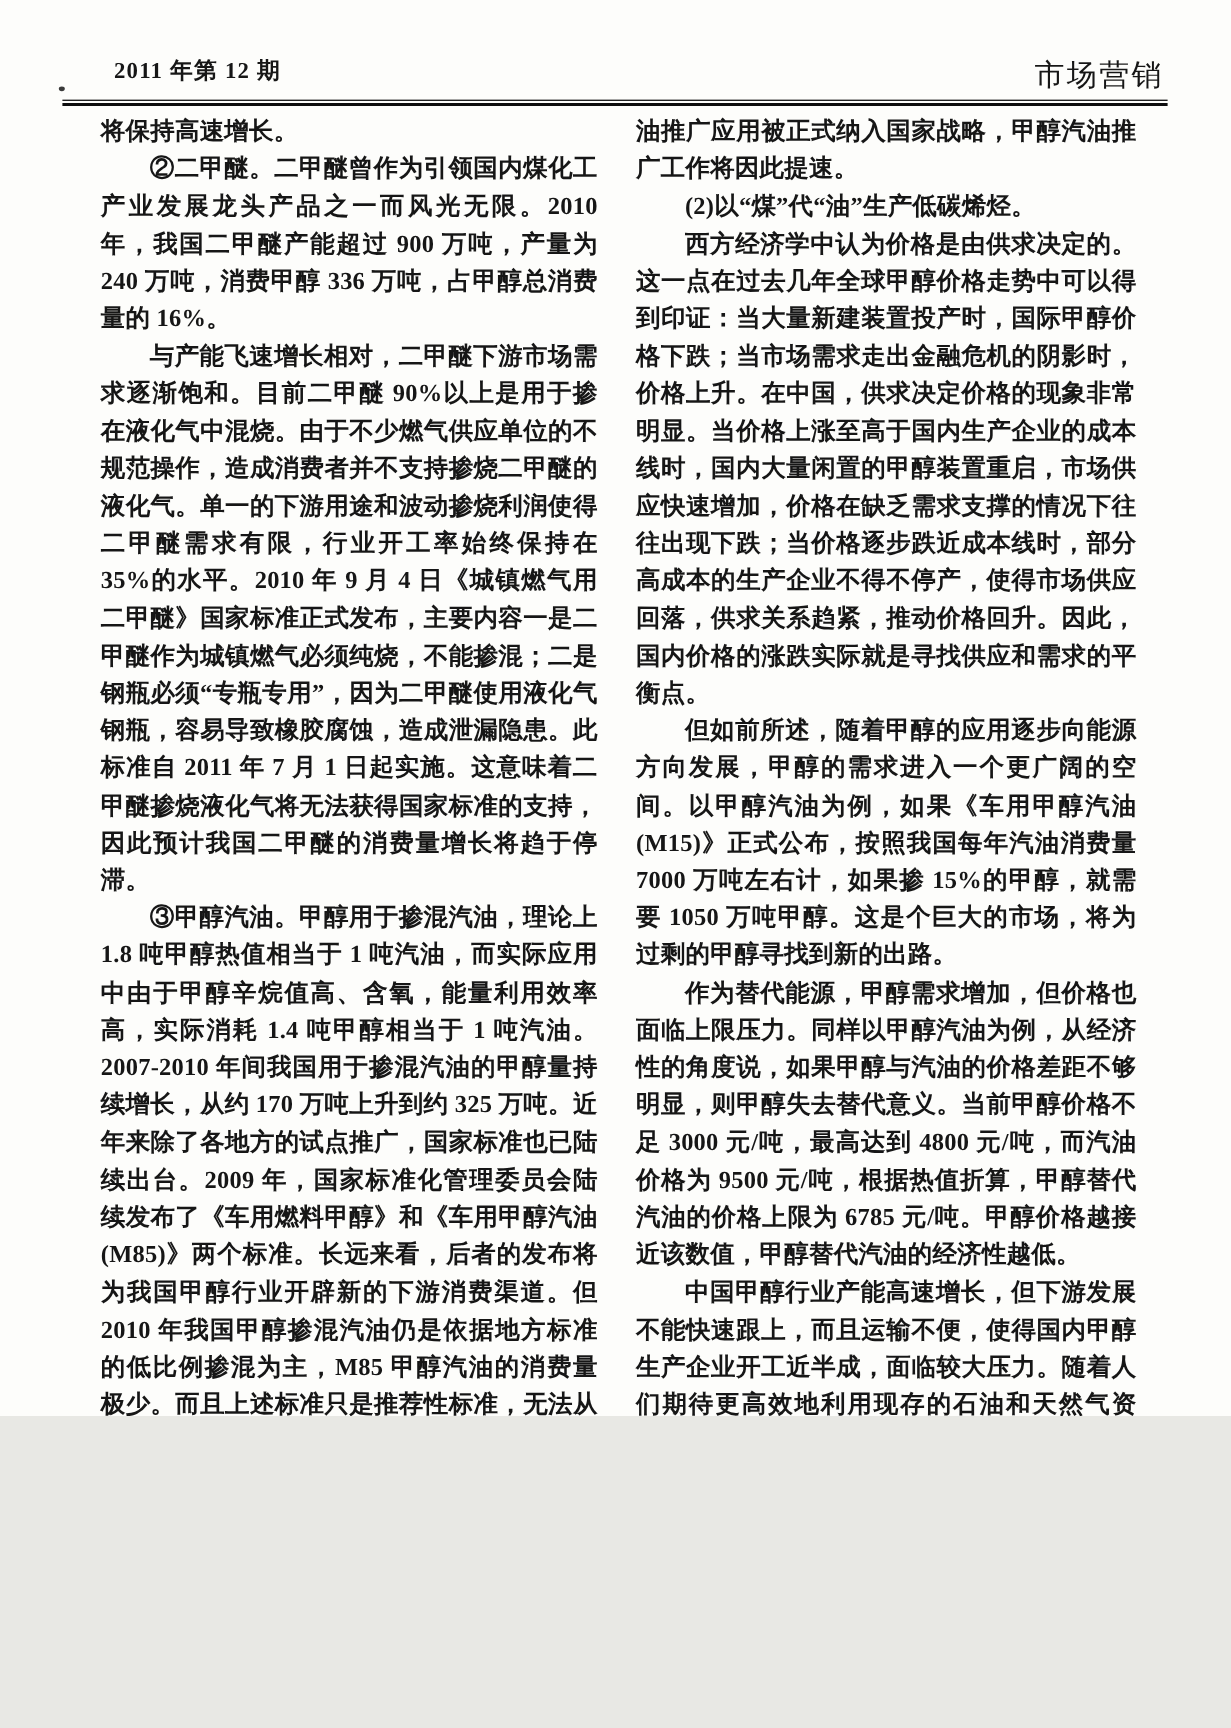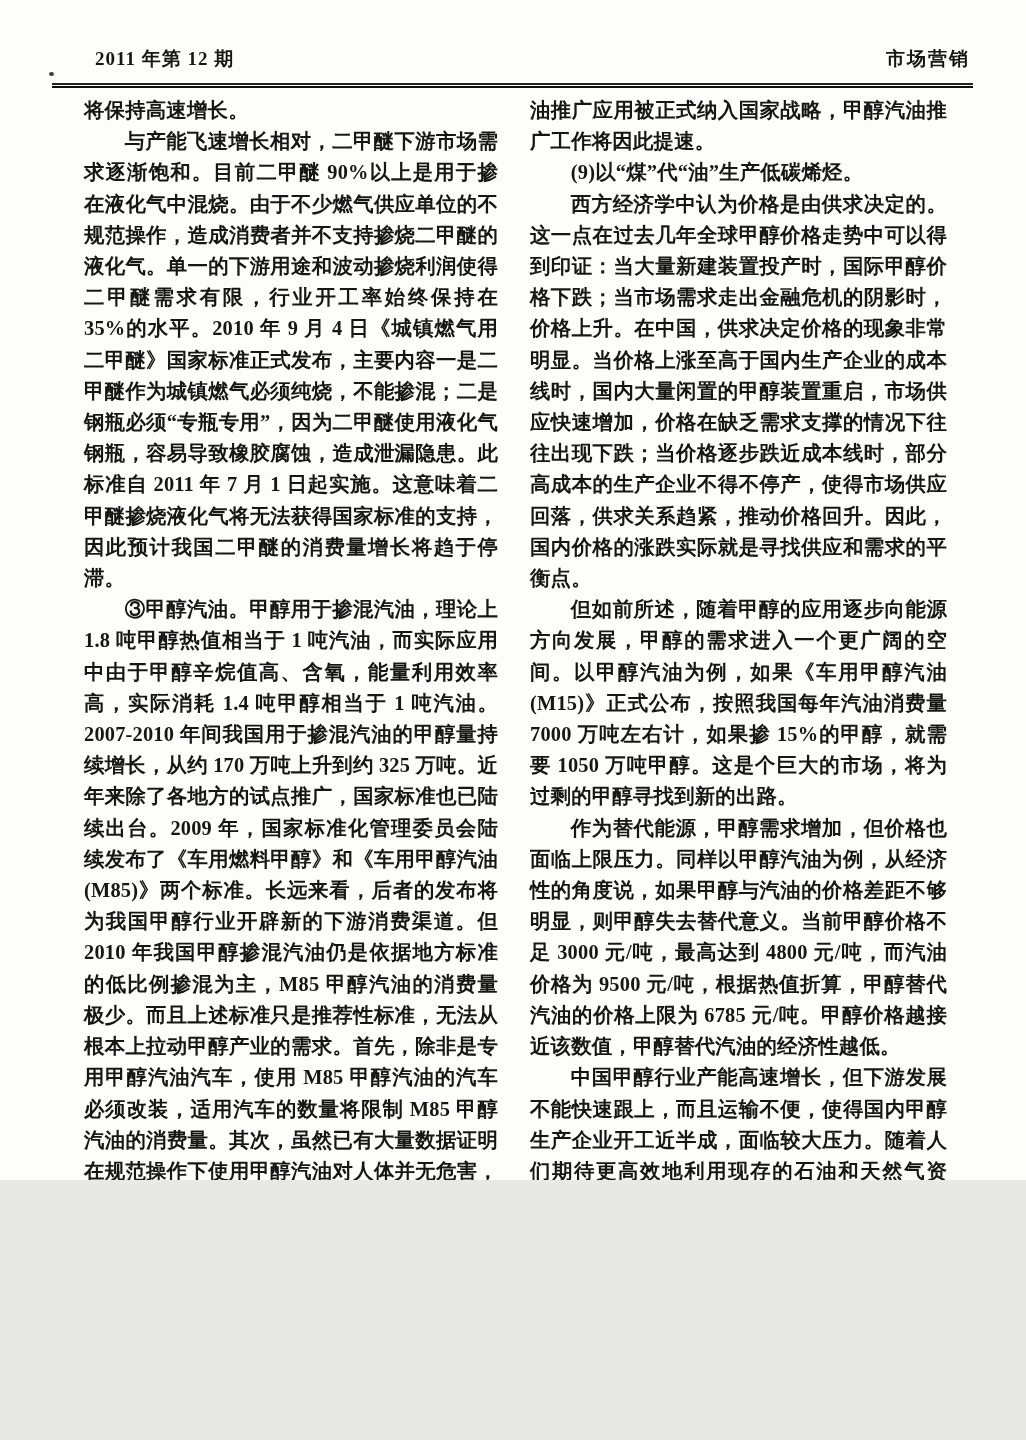--- a/index.html
+++ b/index.html
@@ -7,21 +7,21 @@
     position:relative;
     width:1026px;height:1180px;
     margin:0 auto;
     background:#fdfdfb;
     overflow:hidden;
     font-family:"Liberation Serif","DejaVu Serif",serif;
     color:#161616;
   }
   
   .hdr-left{position:absolute;left:95px;top:46px;font-size:19px;font-weight:bold;letter-spacing:1px;}
-  .hdr-right{position:absolute;right:56px;top:46px;font-size:19px;font-weight:bold;letter-spacing:2px;}
+  .hdr-right{position:absolute;right:56px;top:46px;font-size:25px;font-weight:normal;letter-spacing:2px;}
   .hdr-rule{
     position:absolute;left:52px;top:83px;width:921px;height:6px;
     background:linear-gradient(to bottom,#222 0 1.5px,transparent 1.5px 2.6px,#0e0e0e 2.6px 5.4px,transparent 5.4px);
   }
   .stray-dot{position:absolute;left:49px;top:72px;width:5px;height:4px;background:#3a3a3a;border-radius:50%;}
   
   .col{position:absolute;top:95px;font-size:20.4px;line-height:31.2px;font-weight:bold;text-align:justify;letter-spacing:.2px;}
   .col-left{left:84px;width:414px;}
   .col-right{left:530px;width:417px;}
   .para{margin:0;text-indent:2em;}
@@ -45,28 +45,29 @@
 
 <div class="page">
 
   <div class="stray-dot"></div>
   <div class="hdr-left">2011 年第 12 期</div>
   <div class="hdr-right">市场营销</div>
   <div class="hdr-rule"></div>
 
   <div class="col col-left">
     <p class="para-cont">将保持高速增长。</p>
+    <p class="para">②二甲醚。二甲醚曾作为引领国内煤化工产业发展龙头产品之一而风光无限。2010 年，我国二甲醚产能超过 900 万吨，产量为 240 万吨，消费甲醇 336 万吨，占甲醇总消费量的 16%。</p>
     <p class="para">与产能飞速增长相对，二甲醚下游市场需求逐渐饱和。目前二甲醚 90%以上是用于掺在液化气中混烧。由于不少燃气供应单位的不规范操作，造成消费者并不支持掺烧二甲醚的液化气。单一的下游用途和波动掺烧利润使得二甲醚需求有限，行业开工率始终保持在 35%的水平。2010 年 9 月 4 日《城镇燃气用二甲醚》国家标准正式发布，主要内容一是二甲醚作为城镇燃气必须纯烧，不能掺混；二是钢瓶必须“专瓶专用”，因为二甲醚使用液化气钢瓶，容易导致橡胶腐蚀，造成泄漏隐患。此标准自 2011 年 7 月 1 日起实施。这意味着二甲醚掺烧液化气将无法获得国家标准的支持，因此预计我国二甲醚的消费量增长将趋于停滞。</p>
     <p class="para">③甲醇汽油。甲醇用于掺混汽油，理论上 1.8 吨甲醇热值相当于 1 吨汽油，而实际应用中由于甲醇辛烷值高、含氧，能量利用效率高，实际消耗 1.4 吨甲醇相当于 1 吨汽油。2007-2010 年间我国用于掺混汽油的甲醇量持续增长，从约 170 万吨上升到约 325 万吨。近年来除了各地方的试点推广，国家标准也已陆续出台。2009 年，国家标准化管理委员会陆续发布了《车用燃料甲醇》和《车用甲醇汽油(M85)》两个标准。长远来看，后者的发布将为我国甲醇行业开辟新的下游消费渠道。但 2010 年我国甲醇掺混汽油仍是依据地方标准的低比例掺混为主，M85 甲醇汽油的消费量极少。而且上述标准只是推荐性标准，无法从根本上拉动甲醇产业的需求。首先，除非是专用甲醇汽油汽车，使用 M85 甲醇汽油的汽车必须改装，适用汽车的数量将限制 M85 甲醇汽油的消费量。其次，虽然已有大量数据证明在规范操作下使用甲醇汽油对人体并无危害，但是要消除消费者的疑虑，仍需要大力宣传推广。此外，M85 甲醇汽油销售体系的建设需要时间，在销售网络铺开之前，M85 甲醇汽油的消费量不会很大。</p>
 
   </div>
 
   <div class="col col-right">
     <p class="para-cont">油推广应用被正式纳入国家战略，甲醇汽油推广工作将因此提速。</p>
-    <p class="para">(9)以“煤”代“油”生产低碳烯烃。</p>
+    <p class="para">(2)以“煤”代“油”生产低碳烯烃。</p>
     <p class="para">西方经济学中认为价格是由供求决定的。这一点在过去几年全球甲醇价格走势中可以得到印证：当大量新建装置投产时，国际甲醇价格下跌；当市场需求走出金融危机的阴影时，价格上升。在中国，供求决定价格的现象非常明显。当价格上涨至高于国内生产企业的成本线时，国内大量闲置的甲醇装置重启，市场供应快速增加，价格在缺乏需求支撑的情况下往往出现下跌；当价格逐步跌近成本线时，部分高成本的生产企业不得不停产，使得市场供应回落，供求关系趋紧，推动价格回升。因此，国内价格的涨跌实际就是寻找供应和需求的平衡点。</p>
     <p class="para">但如前所述，随着甲醇的应用逐步向能源方向发展，甲醇的需求进入一个更广阔的空间。以甲醇汽油为例，如果《车用甲醇汽油(M15)》正式公布，按照我国每年汽油消费量 7000 万吨左右计，如果掺 15%的甲醇，就需要 1050 万吨甲醇。这是个巨大的市场，将为过剩的甲醇寻找到新的出路。</p>
     <p class="para">作为替代能源，甲醇需求增加，但价格也面临上限压力。同样以甲醇汽油为例，从经济性的角度说，如果甲醇与汽油的价格差距不够明显，则甲醇失去替代意义。当前甲醇价格不足 3000 元/吨，最高达到 4800 元/吨，而汽油价格为 9500 元/吨，根据热值折算，甲醇替代汽油的价格上限为 6785 元/吨。甲醇价格越接近该数值，甲醇替代汽油的经济性越低。</p>
     <p class="para">中国甲醇行业产能高速增长，但下游发展不能快速跟上，而且运输不便，使得国内甲醇生产企业开工近半成，面临较大压力。随着人们期待更高效地利用现存的石油和天然气资源，甲醇成为一个好的选择。中国目前在该领域已经走在世界前列，积极发展甲醇制烯烃、二甲醚和甲醇汽油，因此中国甲醇行业正面临转机。随着甲醇的需求增加，甲醇市场价格有望进一步上涨。与此同时，随着越来越多的甲醇作为替代能源被消耗，甲醇的价格也存在“天花板”。</p>
 
   </div>
 
   <div class="wm">
     <svg class="wm-glyph" width="88" height="78" viewBox="0 0 88 70" aria-hidden="true">
       <g fill="#e02417">

